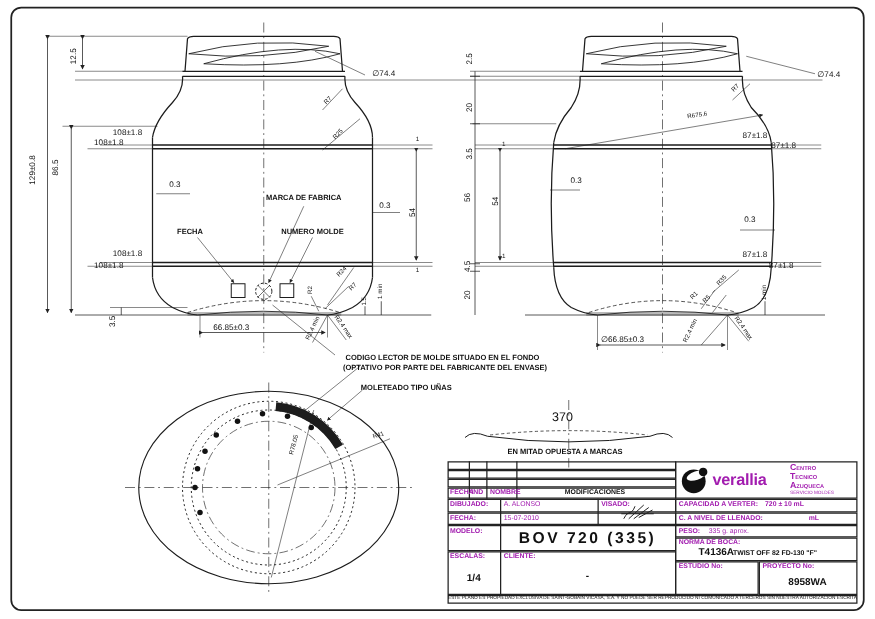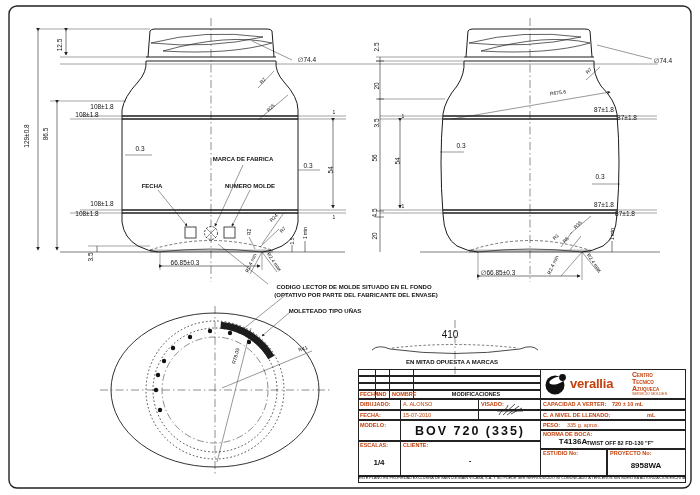--- a/index.html
+++ b/index.html
@@ -14,21 +14,21 @@
   .s10{font-size:10px;}
   .bold{font-weight:bold;}
   .modelo{font-size:12.5px;font-weight:bold;letter-spacing:2px;}
   .r90{transform:translate(-50%,-50%) rotate(-90deg);}
   .r75{transform:translate(-50%,-50%) rotate(-75deg);}
   .r45{transform:translate(-50%,-50%) rotate(-45deg);}
   .r18{transform:translate(-50%,-50%) rotate(-18deg);}
   .r8{transform:translate(-50%,-50%) rotate(-8deg);}
   .rn65{transform:translate(-50%,-50%) rotate(-65deg);}
   .rp55{transform:translate(-50%,-50%) rotate(55deg);}
-  .tl{position:absolute;font-size:5.5px;line-height:1;white-space:nowrap;color:#c2410c;}
+  .tl{position:absolute;font-size:5.5px;line-height:1;white-space:nowrap;color:#a21caf;}
   .cell{position:absolute;border:1px solid #222;box-sizing:border-box;background:transparent;}
   .vline{position:absolute;width:1px;background:#222;}
   .brand{font-size:13px;font-weight:bold;letter-spacing:-0.2px;}
   .mini{font-size:4.5px;font-weight:bold;}
   .mini::first-letter{font-size:7px;}
   .fine{font-size:3.8px;}
 </style>
 </head>
 <body>
 
@@ -194,21 +194,21 @@
 <div class="lbl s6 bold" style="left:243px;top:159px">MARCA DE FABRICA</div>
 <div class="lbl s6 bold" style="left:152px;top:186px">FECHA</div>
 <div class="lbl s6 bold" style="left:250px;top:186px">NUMERO MOLDE</div>
 
 <div class="lbl s6 bold" style="left:354px;top:287px">CODIGO LECTOR DE MOLDE SITUADO EN EL FONDO</div>
 <div class="lbl s6 bold" style="left:356px;top:295px">(OPTATIVO POR PARTE DEL FABRICANTE DEL ENVASE)</div>
 <div class="lbl s6 bold" style="left:325px;top:311px">MOLETEADO TIPO UÑAS</div>
 <div class="lbl s5 r75" style="left:236px;top:356px">R78.05</div>
 <div class="lbl s5 r18" style="left:303px;top:349px">R41</div>
 
-<div class="lbl s10" style="left:450px;top:335px">410</div>
+<div class="lbl s10" style="left:450px;top:335px">370</div>
 <div class="lbl s6 bold" style="left:452px;top:362px">EN MITAD OPUESTA A MARCAS</div>
 
 <div class="cell" style="left:358px;top:369px;width:183px;height:7px"></div>
 <div class="cell" style="left:358px;top:376px;width:183px;height:7px"></div>
 <div class="cell" style="left:358px;top:383px;width:183px;height:7px"></div>
 <div class="cell" style="left:358px;top:390px;width:183px;height:9px"></div>
 <div class="vline" style="left:375px;top:369px;height:30px"></div>
 <div class="vline" style="left:389px;top:369px;height:30px"></div>
 <div class="vline" style="left:413px;top:369px;height:30px"></div>
 <div class="tl bold" style="left:360px;top:392px">FECHA</div>

